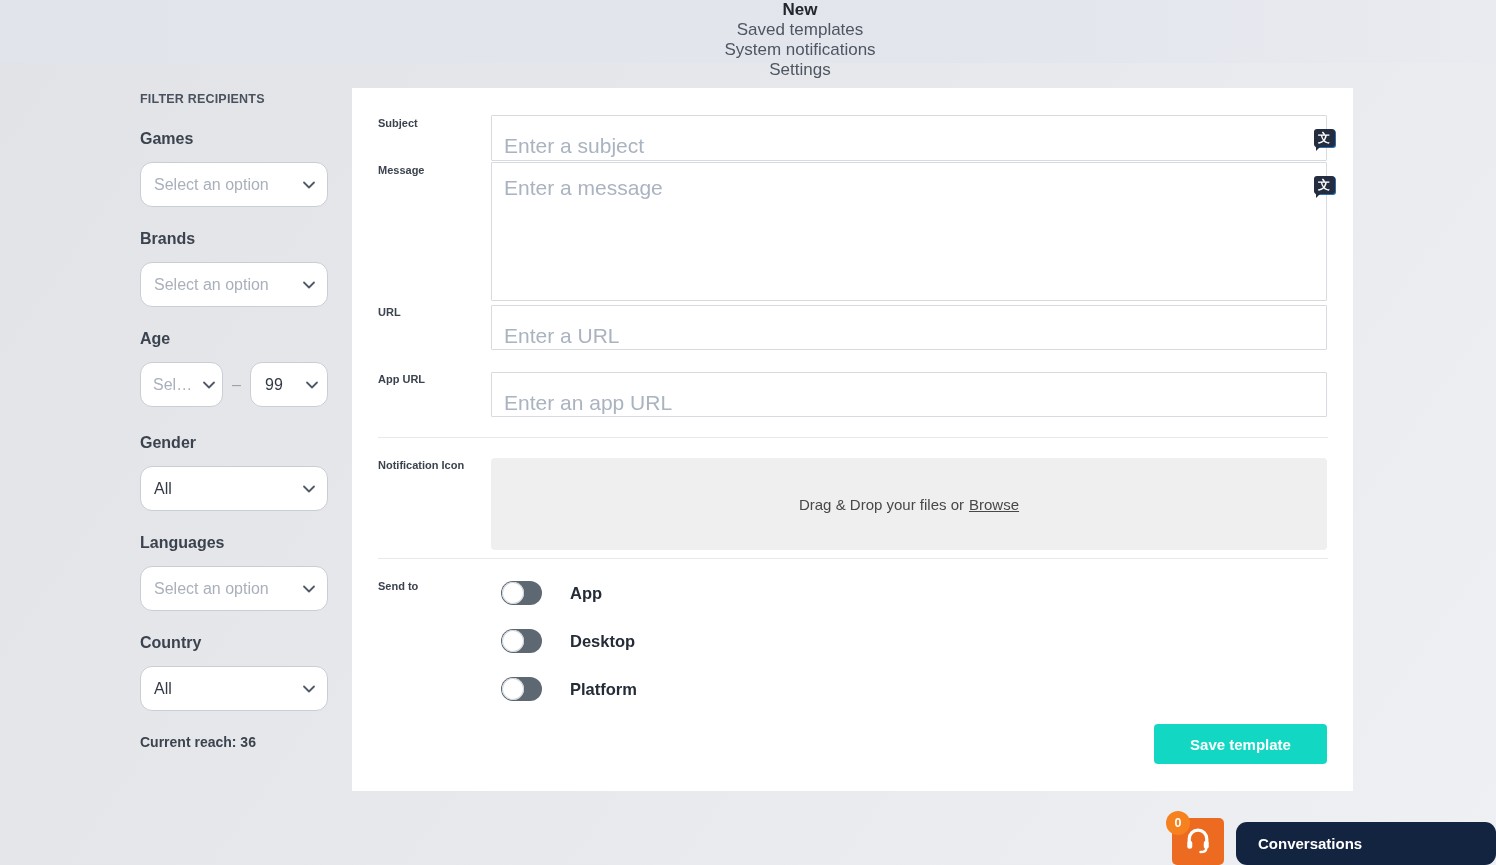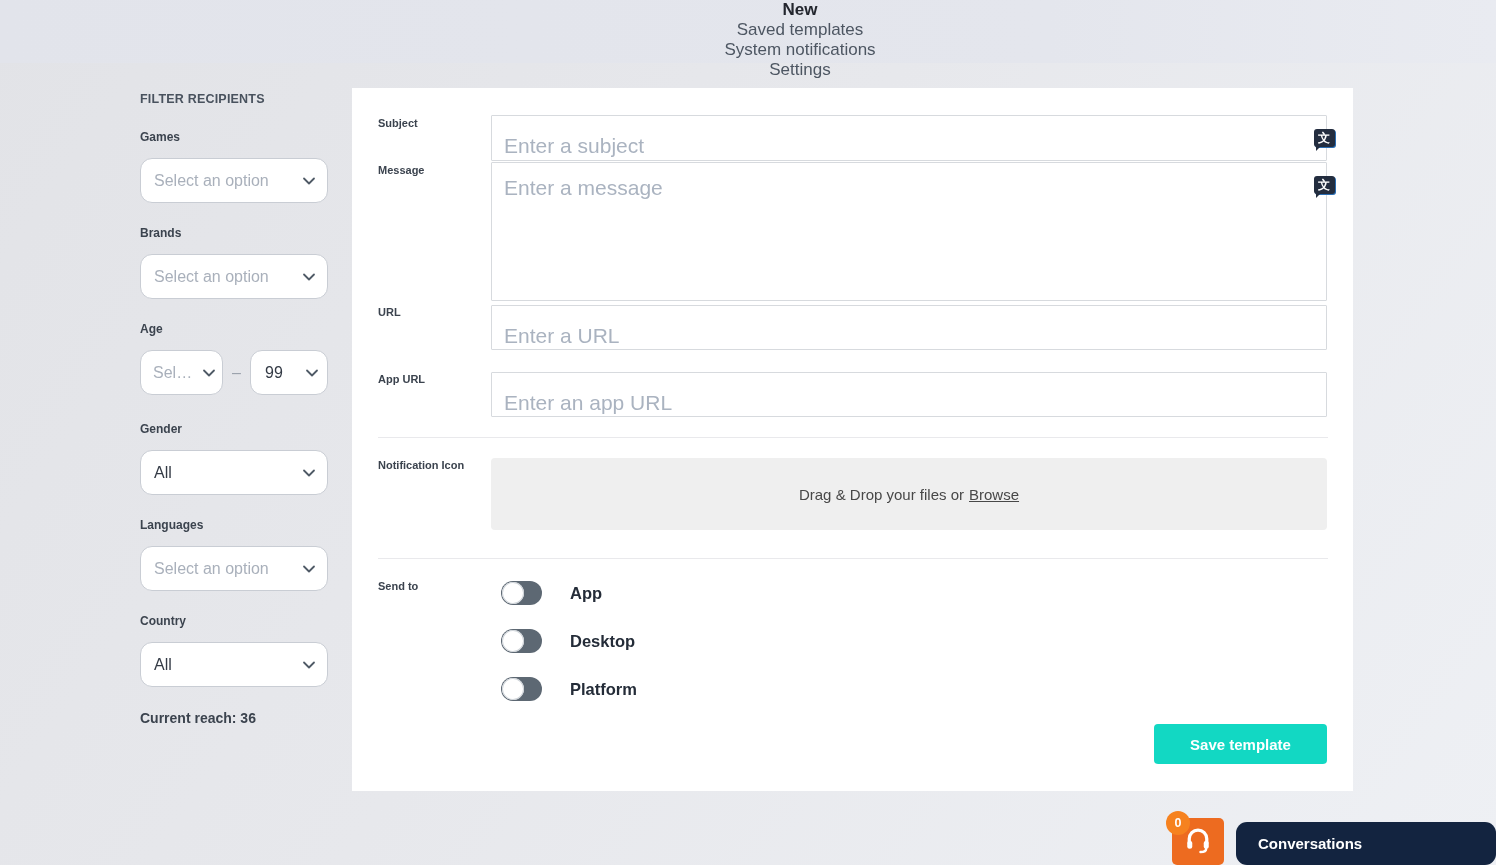--- a/index.html
+++ b/index.html
@@ -18,21 +18,21 @@
     display:flex; align-items:center; padding-left:140px;flex-direction:column;
   }
   .top-nav .tab {
     font-size:17px; color:#4d5662; margin-right:36px; cursor:pointer; white-space:nowrap;
   }
   .top-nav .tab.active { color:#23262e; font-weight:bold; }
 
   
   .sidebar { position:absolute; left:140px; top:92px; width:188px; }
   .sidebar .flt-title { font-size:12.5px; font-weight:bold; color:#49525e; letter-spacing:.2px; margin-bottom:24px; }
-  .fld-label { font-size:12px; font-weight:bold; color:#3b434e; margin-bottom:14px; }
+  .fld-label { font-size:16px; font-weight:bold; color:#3b434e; margin-bottom:14px; }
   .sel {
     position:relative; height:45px; background:#fff;
     border:1px solid #c9cdd4; border-radius:12px;
     display:flex; align-items:center; padding:0 30px 0 13px;
     font-size:16px; cursor:pointer;
   }
   .sel .sel-text { overflow:hidden; white-space:nowrap; text-overflow:ellipsis; color:#a9b0bb; }
   .sel .sel-text.value { color:#333a45; }
   .sel .chev { position:absolute; right:11px; top:50%; transform:translateY(-50%); width:14px; height:14px; }
   .chev svg { display:block; }
@@ -72,21 +72,21 @@
     color:#fff; font-size:12px; font-weight:bold; line-height:1;
   }
   .t-bubble:after {
     content:""; position:absolute; left:2px; bottom:-4px;
     border:3px solid transparent; border-top-color:#232d3f; border-left-color:#232d3f;
   }
 
   .divider { position:absolute; left:26px; width:950px; height:1px; background:#e9e9ec; }
 
   .dropzone {
-    position:absolute; left:139px; width:836px; height:72px;
+    position:absolute; left:139px; width:836px; height:92px;
     background:#efefef; border-radius:4px;
     display:flex; align-items:center; justify-content:center;
     font-size:15px; color:#484848;
   }
   .dropzone .browse { text-decoration:underline; margin-left:5px; cursor:pointer; }
 
   .toggle-row { position:absolute; left:149px; display:flex; align-items:center; }
   .toggle {
     width:41px; height:24px; border-radius:12px; background:#5d6873;
     position:relative; cursor:pointer; flex:0 0 auto;

